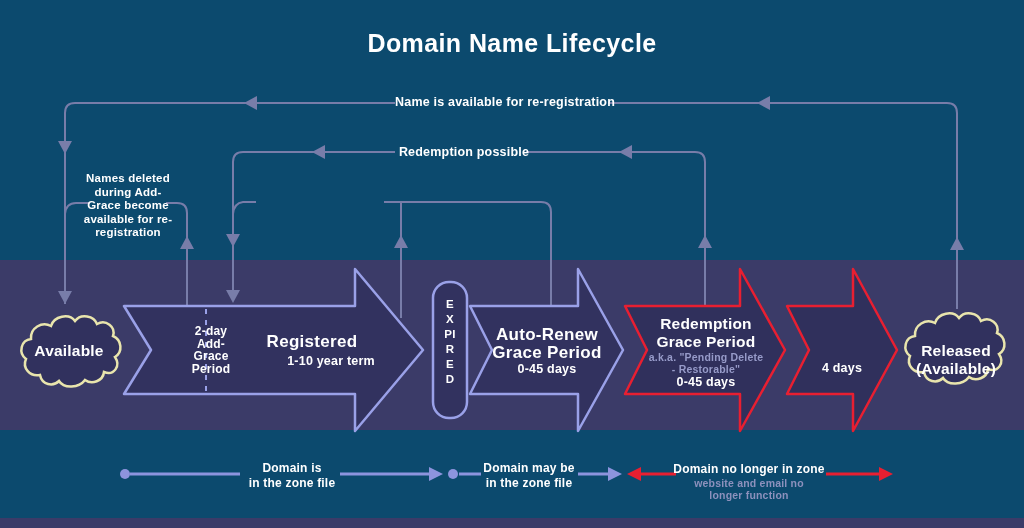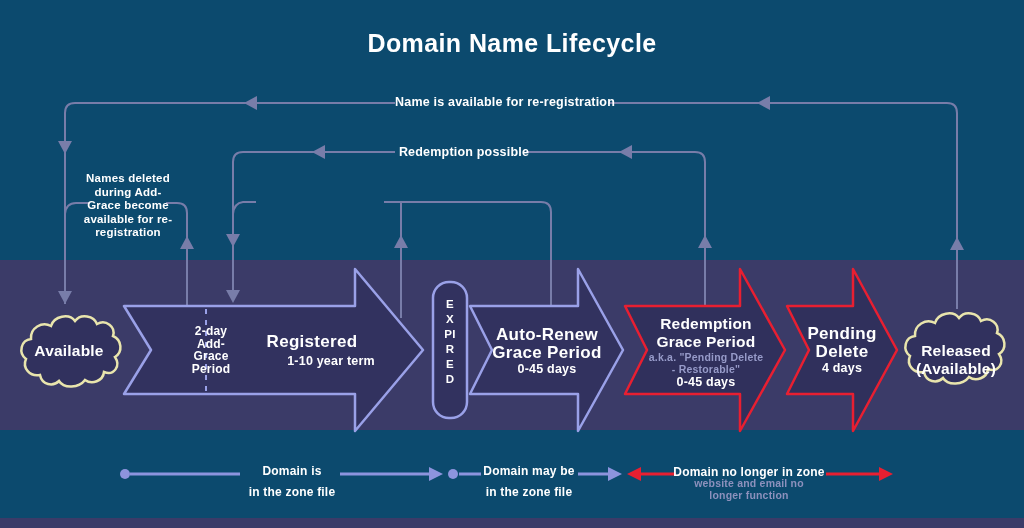--- a/index.html
+++ b/index.html
@@ -23,21 +23,21 @@
   .stage-big { font-size:17px; line-height:17.5px; letter-spacing:.3px; }
   .stage-mid { font-size:15.5px; line-height:17.5px; }
   .stage-sub { font-size:12.5px; font-weight:700; }
   .stage-note { font-size:10.5px; line-height:11.5px; color:#979bc9; font-weight:700; }
   .cloud-lbl { font-size:15.5px; line-height:18px; }
   .grace-lbl { font-size:12px; line-height:12.5px; }
   .vertical-text {
     width:13px; word-break:break-all; font-size:11.5px; line-height:15px;
     font-weight:700;
   }
-  .legend-lbl { font-size:12px; line-height:21px; }
+  .legend-lbl { font-size:12px; line-height:15px; }
   .legend-sub { font-size:10.5px; line-height:12px; color:#8d91bd; font-weight:700; }
 </style>
 </head>
 <body>
 
 <div class="stage-wrap">
 
   <div class="band main"></div>
   <div class="band bottom"></div>
 
@@ -127,22 +127,20 @@
   <div class="lbl stage-big" style="left:547px; top:326px;">Auto-Renew
 Grace Period</div>
   <div class="lbl stage-sub" style="left:547px; top:362px;">0-45 days</div>
 
   <div class="lbl stage-mid" style="left:706px; top:315px;">Redemption
 Grace Period</div>
   <div class="lbl stage-note" style="left:706px; top:352px;">a.k.a. "Pending Delete
 - Restorable"</div>
   <div class="lbl stage-sub" style="left:706px; top:375px;">0-45 days</div>
 
-  <div class="lbl stage-big" style="left:842px; top:325px;">Pending
-Delete</div>
   <div class="lbl stage-sub" style="left:842px; top:361px;">4 days</div>
 
   <div class="lbl cloud-lbl" style="left:956px; top:342px;">Released
 (Available)</div>
 
   <div class="lbl legend-lbl" style="left:292px; top:461px;">Domain is
 in the  zone file</div>
   <div class="lbl legend-lbl" style="left:529px; top:461px;">Domain may be
 in the zone file</div>
   <div class="lbl legend-lbl" style="left:749px; top:462px;">Domain no longer in zone</div>

